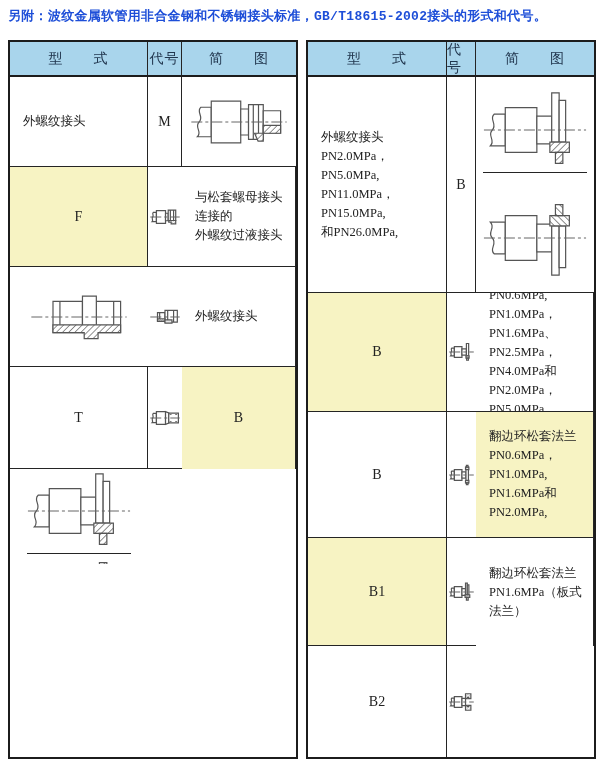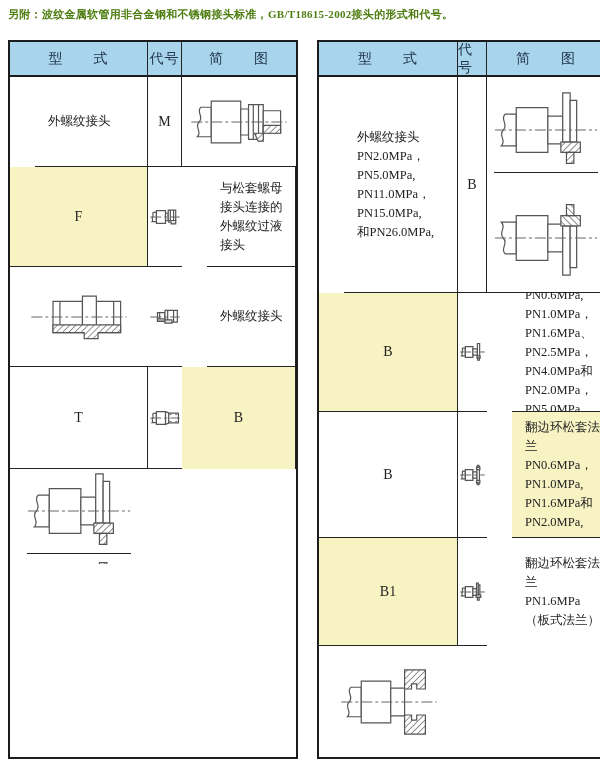--- a/index.html
+++ b/index.html
@@ -3,47 +3,47 @@
 <meta charset="utf-8">
 <style>
   html,body{margin:0;padding:0;}
   body{
     width:600px;height:768px;background:#ffffff;
     font-family:"Liberation Serif","DejaVu Serif",serif;
     position:relative;overflow:hidden;
   }
   .page-title{
     position:absolute;left:8px;top:7px;width:588px;
-    font-family:Liberation Serif, serif;
-    font-size:11px;font-weight:bold;color:#4d7c0f;letter-spacing:.3px;
+    font-family:Liberation Mono, monospace;
+    font-size:13px;font-weight:bold;color:#1d4ed8;letter-spacing:.3px;
     white-space:nowrap;
   }
   .tbl{
     position:absolute;left:8px;top:40px;width:583px;height:719px;
-    display:flex;gap:19px;border-radius:10px;
+    display:flex;gap:8px;border-radius:10px;
   }
   .grp{
     border:2px solid #1c1c1c;background:#fff;box-sizing:border-box;
     display:grid;flex:none;
   }
   .grp-left{width:290px;grid-template-columns:138px 34px 1fr;grid-template-rows:35px 90px 100px 100px 102px 95px 1fr;}
   .grp-right{width:290px;grid-template-columns:139px 29px 1fr;grid-template-rows:35px 216px 119px 126px 108px 1fr;}
   .c{
     display:flex;align-items:center;justify-content:center;
     box-sizing:border-box;overflow:hidden;background:#fff;color:#222;
   }
   .br{border-right:1px solid #242424;}
   .bb{border-bottom:1px solid #242424;}
   .hd{
     background:#a9d5ec;color:#21364e;font-size:14px;
     border-bottom:2px solid #1c1c1c;letter-spacing:1px;
   }
   .type{
     justify-content:flex-start;padding:4px 4px 4px 13px;
-    font-size:12.5px;line-height:19px;white-space:pre-line;text-align:left;margin-left:25px;
+    font-size:12.5px;line-height:19px;white-space:pre-line;text-align:left;
   }
   .code{font-size:14px;}
   .yl{background:#f7f3c3;}
   .dia{padding:2px;}
   .dia svg{width:104px;height:78px;display:block;}
   .split{display:grid;grid-template-rows:1fr 1fr;padding:0;}
   .half{display:flex;align-items:center;justify-content:center;box-sizing:border-box;}
   .half svg{width:104px;height:84px;display:block;}
   .half-top{border-bottom:1px solid #242424;}
   svg *{vector-effect:non-scaling-stroke;}
@@ -276,20 +276,21 @@
 PN1.6MPa和PN2.0MPa,</div>
     <div class="c code br bb yl">B1</div>
     <div class="c dia bb">
       <svg viewBox="0 0 112 90">
           <use href="#d-fla"></use>
         </svg>
     </div>
 
     <div class="c type br">翻边环松套法兰
 PN1.6MPa（板式法兰）</div>
+    <div class="c code br">B2</div>
     <div class="c dia">
       <svg viewBox="0 0 112 90">
           <use href="#d-b2"></use>
         </svg>
     </div>
   </div>
 
 </div>
 
 </body></html>

